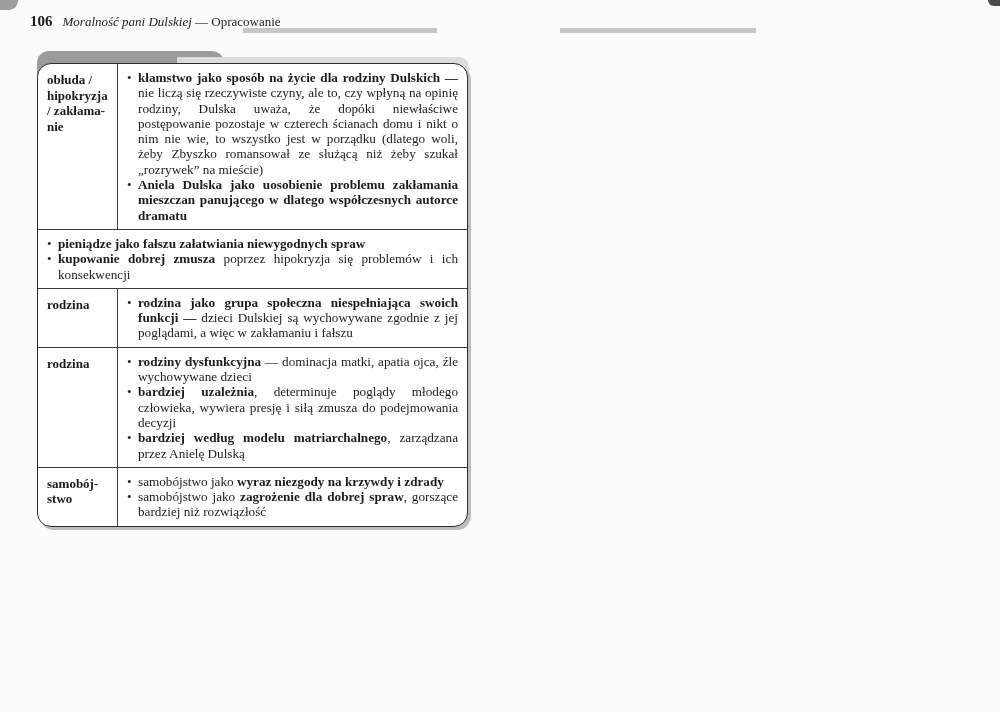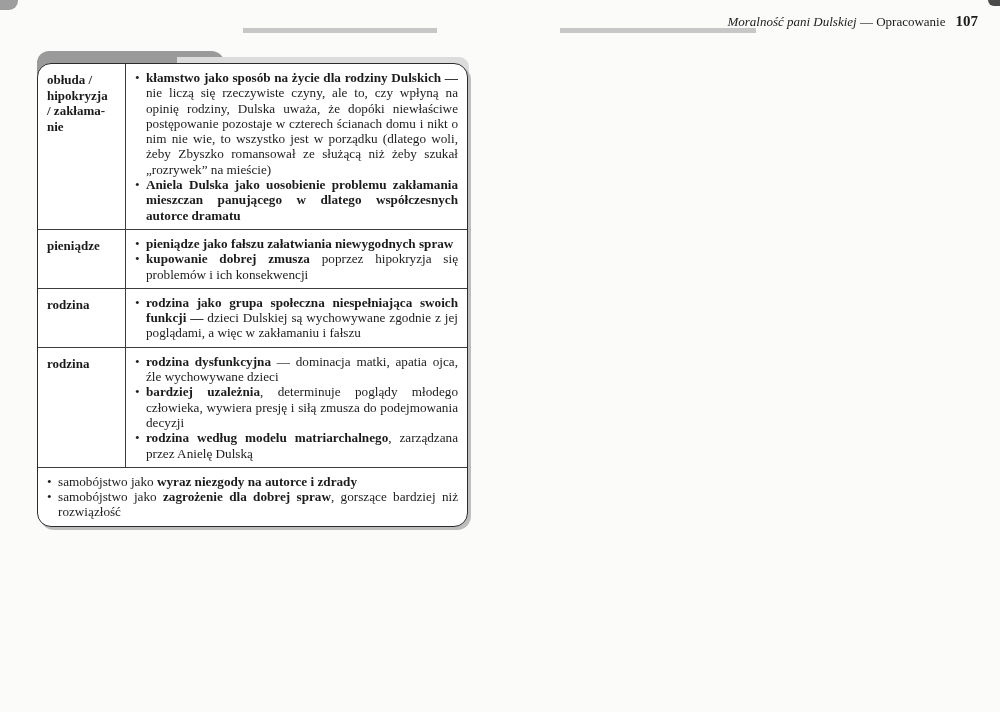--- a/index.html
+++ b/index.html
@@ -29,87 +29,88 @@
   .bar-right{left:60px;width:196px;}
 
   
   .table-wrap{position:absolute;left:37px;top:51px;width:431px;}
   .tab-dark{position:absolute;left:0;top:0;width:188px;height:24px;background:#9a9a9a;border-radius:12px 14px 0 0;}
   .tab-light{position:absolute;left:140px;top:6px;width:292px;height:18px;background:#dcdcdc;border-radius:0 10px 0 0;}
   .tbl{position:relative;margin-top:12px;background:#fff;border:1.6px solid #2c2c2c;border-radius:14px;
        box-shadow:3px 3px 0 #bdbdbd;overflow:hidden;}
   .trow{display:flex;}
   .trow + .trow{border-top:1.2px solid #3c3c3c;}
-  .lbl{width:66px;flex:0 0 66px;padding:8px 12px 6px 9px;font-weight:bold;font-size:13px;line-height:15.5px;
+  .lbl{width:66px;flex:0 0 66px;padding:8px 4px 6px 9px;font-weight:bold;font-size:13px;line-height:15.5px;
        border-right:1.2px solid #3c3c3c;white-space:pre-line;}
   .cnt{flex:1;padding:6px 9px 6px 8px;font-size:13.2px;line-height:15.3px;text-align:justify;}
   .bl{position:relative;padding-left:12px;}
   .bl .dot{position:absolute;left:1px;top:0;}
 
   .run-b{font-weight:bold;}
 </style>
 </head>
 <body>
 
 <div class="corner corner-tl"></div>
 <div class="corner corner-tr"></div>
 
 <div class="page page-left">
+  <div class="running-head rh-left">
+    <span class="pagenum">106</span><span class="rh-title"><em>Moralność pani Dulskiej</em><span> — Opracowanie</span></span>
+  </div>
   <div class="head-bar bar-left"></div>
 
   <div class="table-wrap">
     <div class="tab-dark"></div>
     <div class="tab-light"></div>
     <div class="tbl">
 
       <div class="trow">
         <div class="lbl">obłuda /
 hipokryzja
 / zakłama-
 nie</div>
         <div class="cnt">
           <div class="bl"><span class="dot">•</span><span><span class="run-b">kłamstwo jako sposób na życie dla rodziny Dulskich — </span><span class="run-n">nie liczą się rzeczywiste czyny, ale to, czy wpłyną na opinię rodziny, Dulska uważa, że dopóki niewłaściwe postępowanie pozostaje w czterech ścianach domu i nikt o nim nie wie, to wszystko jest w porządku (dlatego woli, żeby Zbyszko romansował ze służącą niż żeby szukał „rozrywek” na mieście)</span></span></div>
           <div class="bl"><span class="dot">•</span><span><span class="run-b">Aniela Dulska jako uosobienie problemu zakłamania mieszczan panującego w dlatego współczesnych autorce dramatu</span></span></div>
         </div>
       </div>
 
       <div class="trow">
-        <div class="lbl">pieniądze</div>
         <div class="cnt">
           <div class="bl"><span class="dot">•</span><span><span class="run-b">pieniądze jako fałszu załatwiania niewygodnych spraw</span></span></div>
           <div class="bl"><span class="dot">•</span><span><span class="run-b">kupowanie dobrej zmusza</span><span class="run-n"> poprzez hipokryzja się problemów i ich konsekwencji</span></span></div>
         </div>
       </div>
 
       <div class="trow">
         <div class="lbl">rodzina</div>
         <div class="cnt">
           <div class="bl"><span class="dot">•</span><span><span class="run-b">rodzina jako grupa społeczna niespełniająca swoich funkcji — </span><span class="run-n">dzieci Dulskiej są wychowywane zgodnie z jej poglądami, a więc w zakłamaniu i fałszu</span></span></div>
         </div>
       </div>
 
       <div class="trow">
         <div class="lbl">rodzina</div>
         <div class="cnt">
-          <div class="bl"><span class="dot">•</span><span><span class="run-b">rodzina dysfunkcyjna</span><span class="run-n"> — dominacja matki, apatia ojca, źle wychowywane dzieci</span></span></div>
+          <div class="bl"><span class="dot">•</span><span><span class="run-b">rodziny dysfunkcyjna</span><span class="run-n"> — dominacja matki, apatia ojca, źle wychowywane dzieci</span></span></div>
           <div class="bl"><span class="dot">•</span><span><span class="run-b">bardziej uzależnia</span><span class="run-n">, determinuje poglądy młodego człowieka, wywiera presję i siłą zmusza do podejmowania decyzji</span></span></div>
-          <div class="bl"><span class="dot">•</span><span><span class="run-b">rodzina według modelu matriarchalnego</span><span class="run-n">, zarządzana przez Anielę Dulską</span></span></div>
+          <div class="bl"><span class="dot">•</span><span><span class="run-b">bardziej według modelu matriarchalnego</span><span class="run-n">, zarządzana przez Anielę Dulską</span></span></div>
         </div>
       </div>
 
       <div class="trow">
+        <div class="lbl">samobój-
+stwo</div>
         <div class="cnt">
-          <div class="bl"><span class="dot">•</span><span><span class="run-n">samobójstwo jako </span><span class="run-b">wyraz niezgody na autorce i zdrady</span></span></div>
+          <div class="bl"><span class="dot">•</span><span><span class="run-n">samobójstwo jako </span><span class="run-b">wyraz niezgody na krzywdy i zdrady</span></span></div>
           <div class="bl"><span class="dot">•</span><span><span class="run-n">samobójstwo jako </span><span class="run-b">zagrożenie dla dobrej spraw</span><span class="run-n">, gorszące bardziej niż rozwiązłość</span></span></div>
         </div>
       </div>
 
     </div>
   </div>
 </div>
 
 <div class="page page-right">
-  <div class="running-head rh-right">
-    <span class="rh-title"><em>Moralność pani Dulskiej</em><span> — Opracowanie</span></span><span class="pagenum">107</span>
-  </div>
   <div class="head-bar bar-right"></div>
 
 </div>
 
 </body></html>

